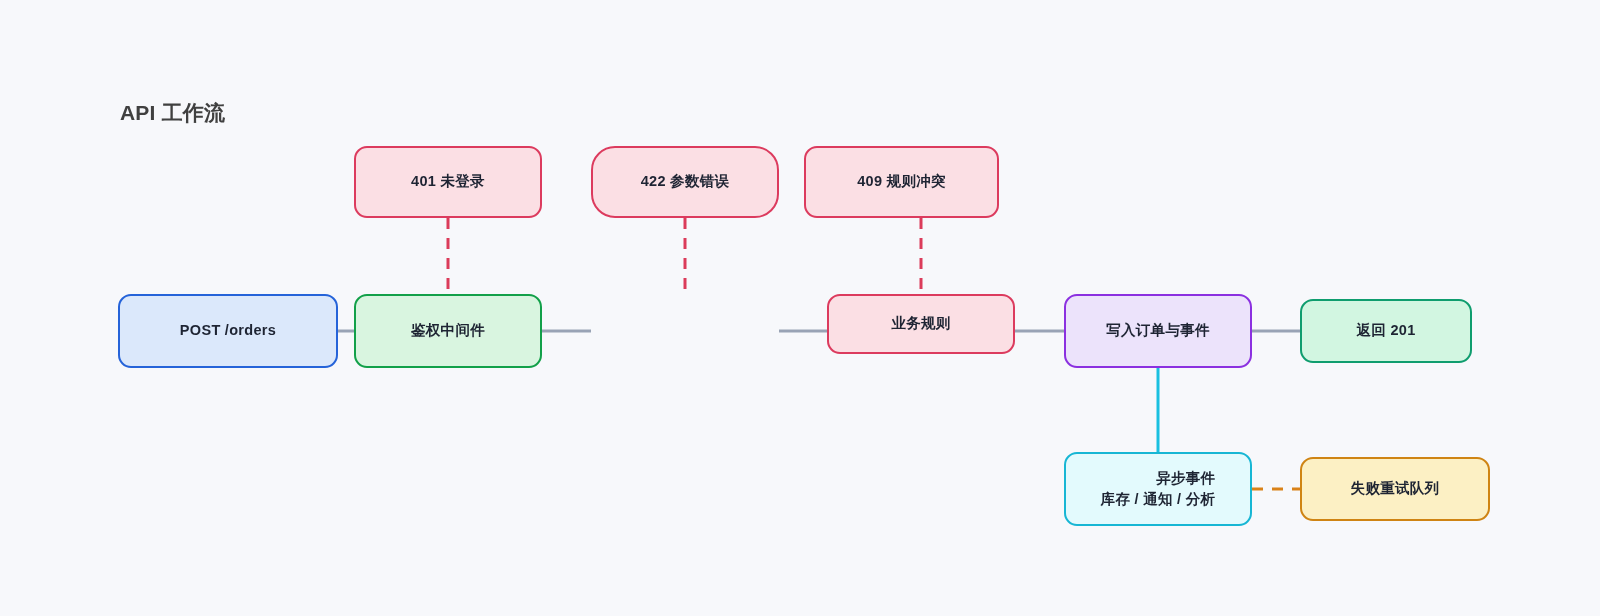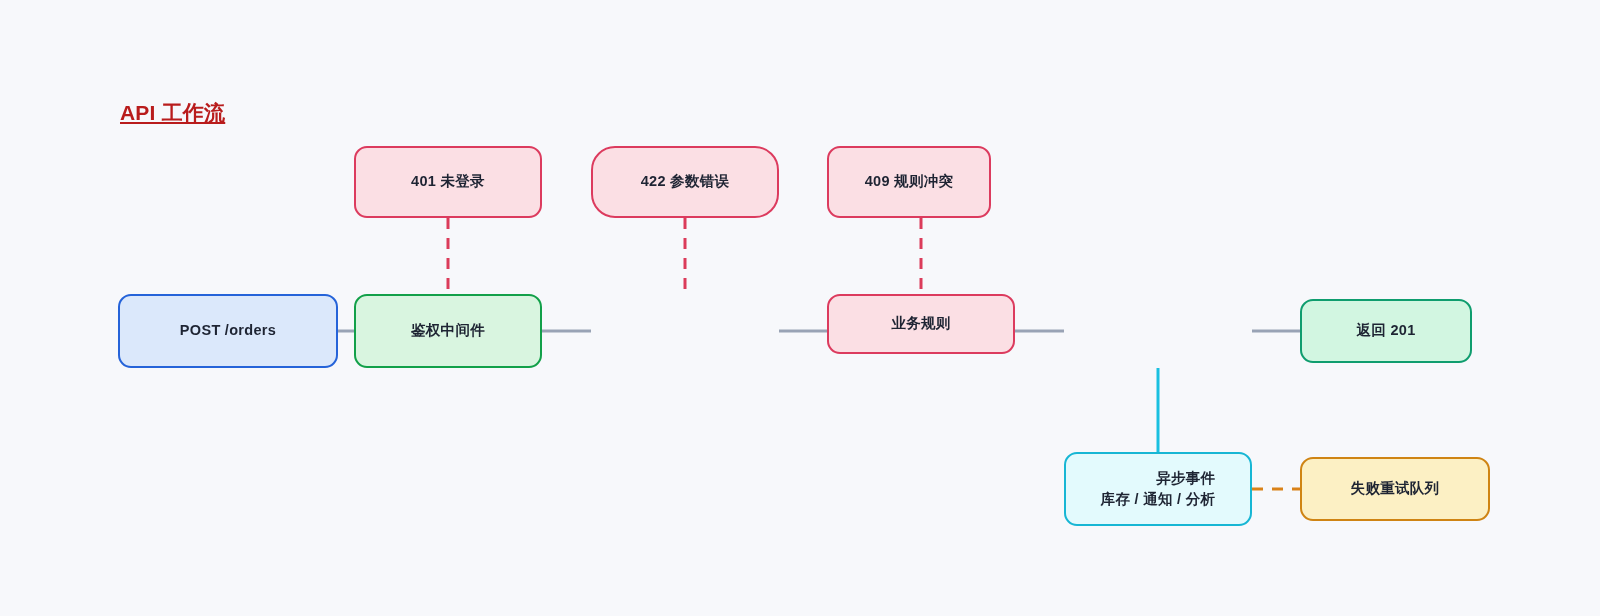--- a/index.html
+++ b/index.html
@@ -27,24 +27,23 @@
     width: 1600px;
     height: 616px;
     pointer-events: none;
   }
   .diagram-title {
     position: absolute;
     left: 120px;
     top: 99px;
     font-size: 21px;
     font-weight: bold;
-    color: #b91c1c;
+    color: #404040;
     letter-spacing: 0.2px;
     white-space: nowrap;
-    text-decoration: underline;
   }
   .node {
     position: absolute;
     box-sizing: border-box;
     display: flex;
     align-items: center;
     justify-content: center;
     text-align: center;
     border-style: solid;
     border-width: 2.6px;
@@ -83,30 +82,33 @@
 
 <div class="node" style="left: 118px; top: 294px; width: 220px; height: 74px; background: rgb(219, 232, 251); border-color: rgb(37, 99, 217);">
       <span class="label">POST /orders</span>
     </div>
     <div class="node" style="left: 354px; top: 294px; width: 188px; height: 74px; background: rgb(217, 245, 224); border-color: rgb(18, 160, 73);">
       <span class="label">鉴权中间件</span>
     </div>
     <div class="node" style="left: 827px; top: 294px; width: 188px; height: 60px; background: rgb(251, 223, 228); border-color: rgb(220, 59, 94);">
       <span class="label">业务规则</span>
     </div>
+    <div class="node" style="left: 1064px; top: 294px; width: 188px; height: 74px; background: rgb(236, 227, 251); border-color: rgb(139, 48, 224);">
+      <span class="label">写入订单与事件</span>
+    </div>
     <div class="node" style="left: 1300px; top: 299px; width: 172px; height: 64px; background: rgb(210, 246, 225); border-color: rgb(15, 157, 110);">
       <span class="label">返回 201</span>
     </div>
     <div class="node" style="left: 354px; top: 146px; width: 188px; height: 72px; background: rgb(251, 223, 228); border-color: rgb(220, 59, 94);">
       <span class="label">401 未登录</span>
     </div>
     <div class="node" style="left: 591px; top: 146px; width: 188px; height: 72px; background: rgb(251, 223, 228); border-color: rgb(220, 59, 94); border-radius: 24px;">
       <span class="label">422 参数错误</span>
     </div>
-    <div class="node" style="left: 827px; top: 146px; width: 164px; height: 72px; background: rgb(251, 223, 228); border-color: rgb(220, 59, 94);">
+    <div class="node" style="left: 804px; top: 146px; width: 195px; height: 72px; background: rgb(251, 223, 228); border-color: rgb(220, 59, 94);">
       <span class="label">409 规则冲突</span>
     </div>
     <div class="node" style="left: 1064px; top: 452px; width: 188px; height: 74px; background: rgb(227, 250, 253); border-color: rgb(23, 182, 212);">
       <span class="label">异步事件
 库存 / 通知 / 分析</span>
     </div>
     <div class="node" style="left: 1300px; top: 457px; width: 190px; height: 64px; background: rgb(252, 240, 196); border-color: rgb(207, 132, 19);">
       <span class="label">失败重试队列</span>
     </div>
   </div>

